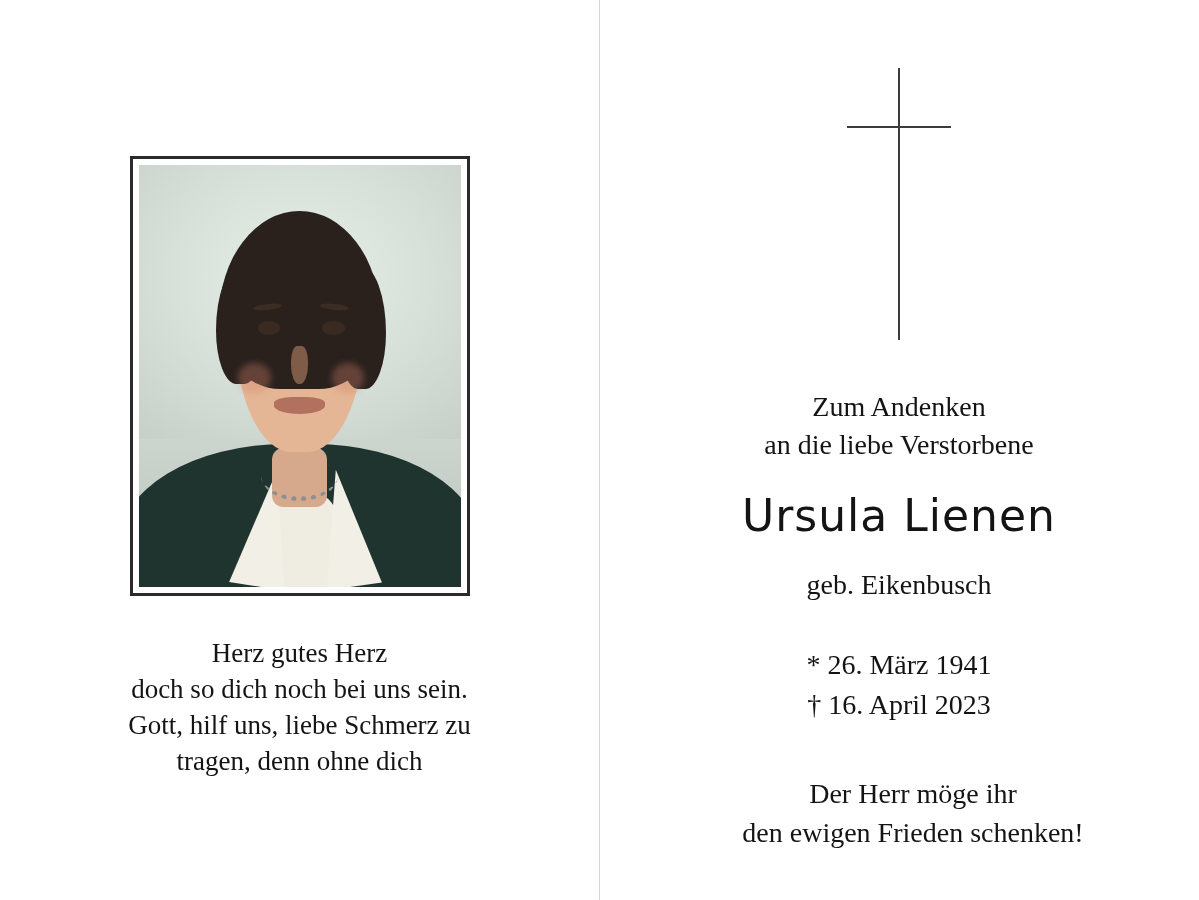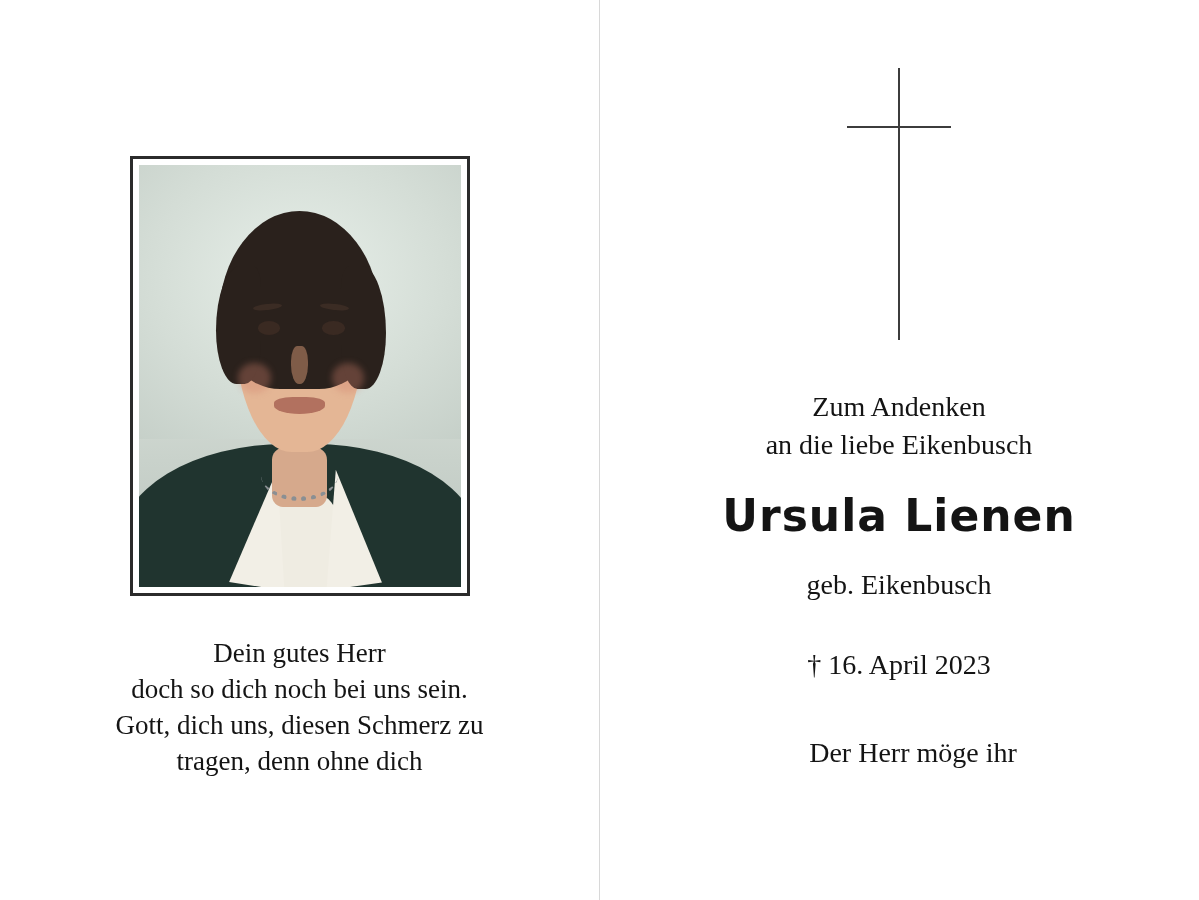--- a/index.html
+++ b/index.html
@@ -250,21 +250,21 @@
     color: #141414;
   }
   .memorial-intro {
     font-size: 28px;
     line-height: 1.35;
   }
   .name {
     margin-top: 26px;
     font-family: "DejaVu Sans", sans-serif;
     font-size: 44px;
-    font-weight: 700;
+    font-weight: 400;
     letter-spacing: 1px;
   }
   .maiden {
     margin-top: 28px;
     font-size: 28px;
   }
   .dates {
     margin-top: 44px;
     font-size: 28px;
     line-height: 1.45;
@@ -303,48 +303,50 @@
         <div class="p-eye-l"></div>
         <div class="p-eye-r"></div>
         <div class="p-cheek-l"></div>
         <div class="p-cheek-r"></div>
         <div class="p-nose"></div>
         <div class="p-mouth"></div>
       </div>
     </div>
 
     <div class="verse">
-      <div>Dein gutes Herr</div>
+      <div>Herz gutes Herz</div>
       <div>doch so dich noch bei uns sein.</div>
-      <div>Gott, dich uns, diesen Schmerz zu</div>
+      <div>Gott, hilf uns, liebe Schmerz zu</div>
       <div>tragen, denn ohne dich</div>
     </div>
 
   </div>
 
   <div class="panel-right">
 
     <div class="cross">
       <div class="vbar"></div>
       <div class="hbar"></div>
     </div>
 
     <div class="memorial">
       <div class="memorial-intro">
         <div>Zum Andenken</div>
-        <div>an die liebe Eikenbusch</div>
+        <div>an die liebe Verstorbene</div>
       </div>
 
       <div class="name">Ursula Lienen</div>
       <div class="maiden">geb. Eikenbusch</div>
 
       <div class="dates">
+        <div>* 26. März 1941</div>
         <div>† 16. April 2023</div>
       </div>
 
       <div class="closing">
         <div>Der Herr möge ihr</div>
+        <div>den ewigen Frieden schenken!</div>
       </div>
     </div>
 
   </div>
 
 </div>
 
 </body></html>

